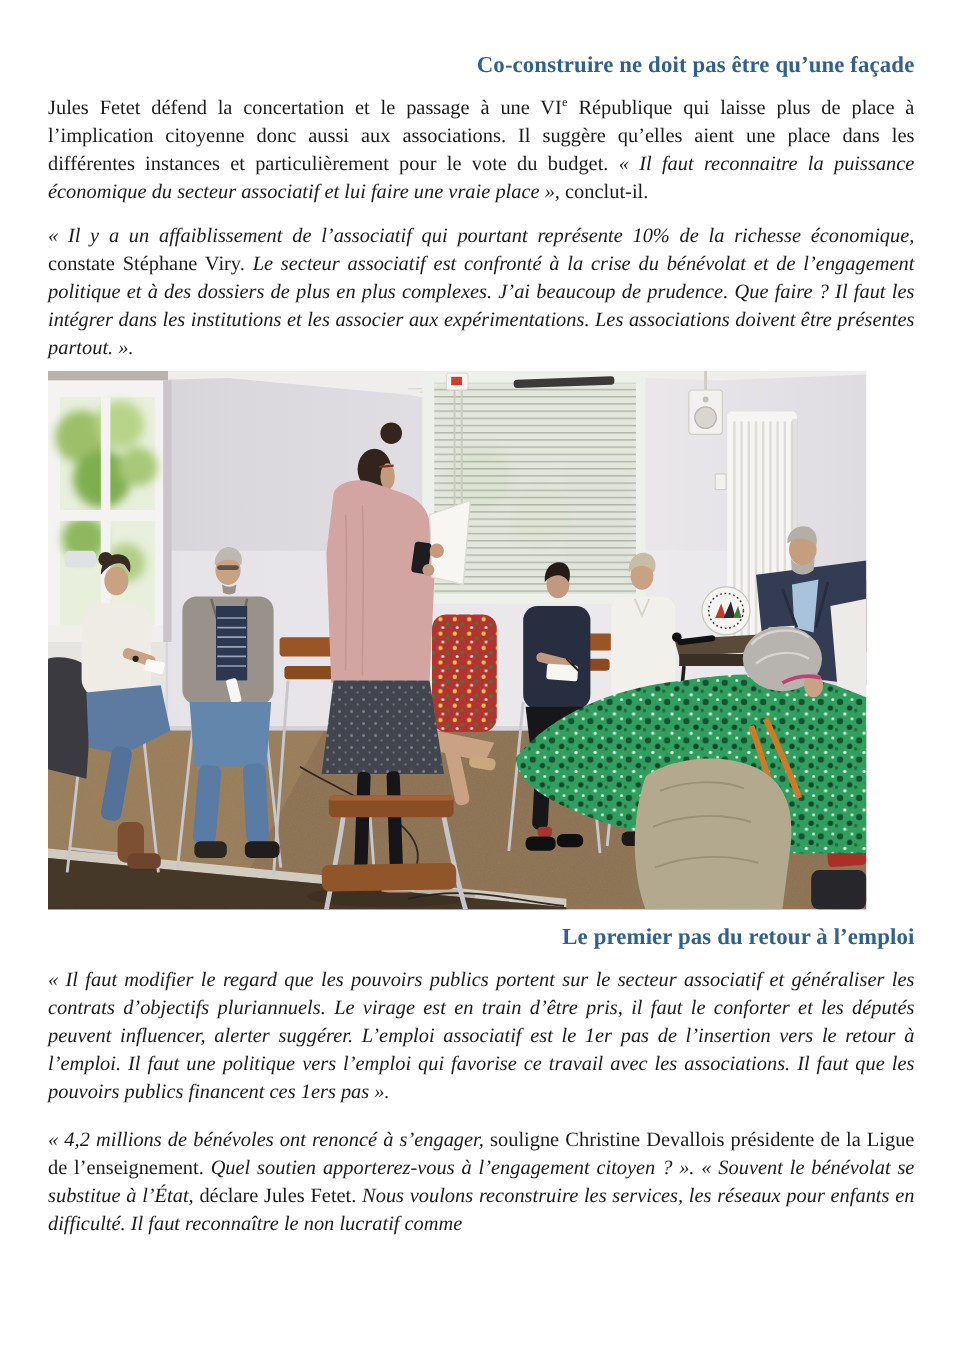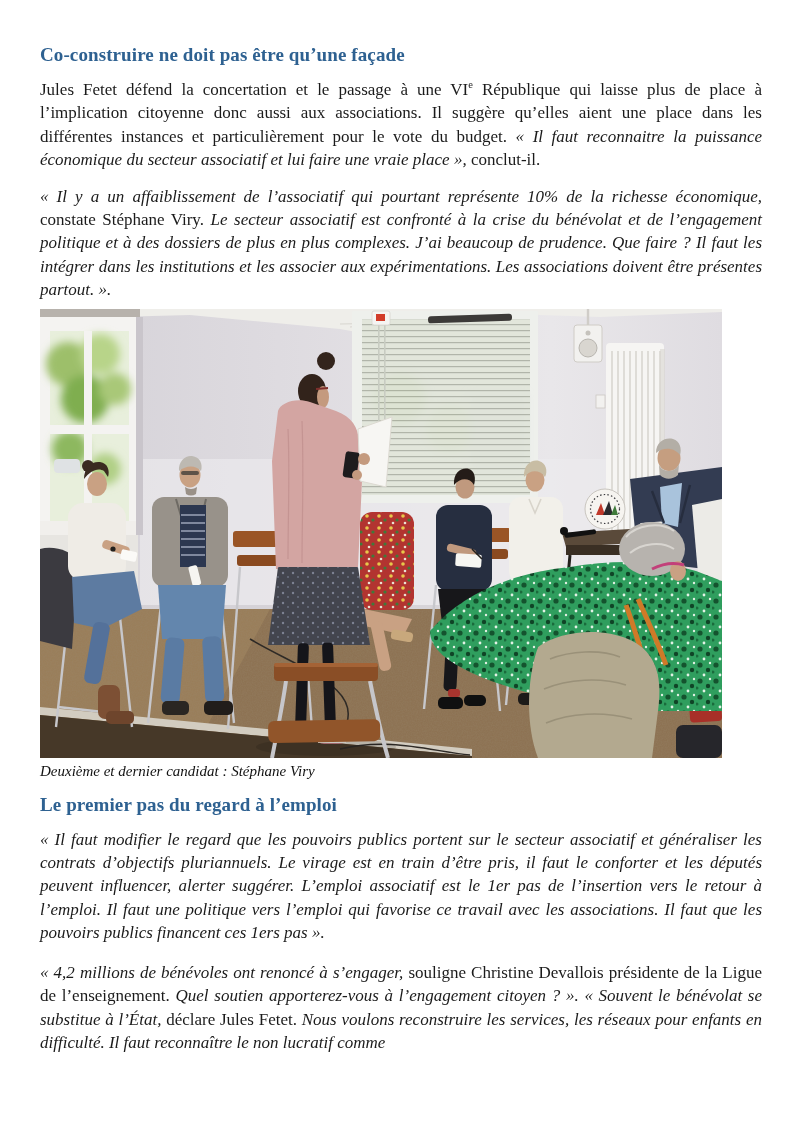--- a/index.html
+++ b/index.html
@@ -3,21 +3,21 @@
 <meta charset="utf-8">
 <style>
   html,body{margin:0;padding:0;}
   body{
     width:802px;height:1132px;background:#ffffff;overflow:hidden;
     font-family:"Liberation Serif","DejaVu Serif",serif;
   }
   .content{width:722px;margin-left:40px;padding-top:43px;}
   h2.hd{
     font-size:19px;line-height:23px;font-weight:bold;margin:0 0 3px 0;
-    color:#2e6191;letter-spacing:.1px;
+    color:#2e6191;letter-spacing:.1px;text-align:right;
   }
   p.body{
     font-size:17px;line-height:23.4px;margin:12px 0 13px 0;color:#1b1b1b;
     text-align:justify;
   }
   p.body .it{font-style:italic;}
   p.body sup{font-size:62%;line-height:0;vertical-align:super;}
   p.tight{margin-bottom:5px;}
   figure{margin:7px 0 12px 0;}
   figure svg{display:block;}
@@ -318,25 +318,24 @@
         <ellipse cx="612" cy="240" rx="33" ry="27" fill="#b7b3ae"></ellipse>
         <path d="M586,228 C596,216 620,212 634,222 M590,244 C602,234 622,232 634,240" stroke="#d8d5d0" stroke-width="2" fill="none"></path>
         <ellipse cx="638" cy="262" rx="8" ry="10" fill="#c9a183"></ellipse>
         <path d="M612,260 C622,255 634,253 644,256" stroke="#c2407a" stroke-width="3" fill="none"></path>
         <path d="M598,290 C608,312 618,334 626,356 M586,296 C594,318 600,338 606,358" stroke="#cf7a28" stroke-width="5" fill="none"></path>
         <path d="M498,338 C520,322 560,318 588,330 C612,340 624,362 618,402 L612,449 L498,449 C486,418 486,372 498,338 Z" fill="#b3a98f"></path>
         <path d="M510,350 C530,342 560,340 580,348 M504,380 C528,370 560,368 586,376 M506,414 C530,404 562,402 592,410" stroke="#9a9179" stroke-width="1.6" fill="none"></path>
         <rect x="636" y="416" width="46" height="33" rx="7" fill="#26262b"></rect>
       </g>
     </svg>
-    <figcaption>Deuxième et dernier candidat : Stéphane Viry</figcaption>
   </figure>
 
   <section class="s3">
-    <h2 class="hd h3sp">Le premier pas du regard à l’emploi</h2>
+    <h2 class="hd h3sp">Le premier pas du retour à l’emploi</h2>
     <p class="body"><span class="it">« Il faut modifier le regard que les pouvoirs publics portent sur le secteur associatif et généraliser les contrats d’objectifs pluriannuels. Le virage est en train d’être pris, il faut le conforter et les députés peuvent influencer, alerter suggérer. L’emploi associatif est le 1er pas de l’insertion vers le retour à l’emploi. Il faut une politique vers l’emploi qui favorise ce travail avec les associations. Il faut que les pouvoirs publics financent ces 1ers pas ».</span></p>
   </section>
 
   <section>
     <p class="body"><span class="it">« 4,2 millions de bénévoles ont renoncé à s’engager, </span><span>souligne Christine Devallois présidente de la Ligue de l’enseignement. </span><span class="it">Quel soutien apporterez-vous à l’engagement citoyen ? ». « Souvent le bénévolat se substitue à l’État, </span><span>déclare Jules Fetet. </span><span class="it">Nous voulons reconstruire les services, les réseaux pour enfants en difficulté. Il faut reconnaître le non lucratif comme</span></p>
   </section>
 
 </main>
 
 </body></html>

